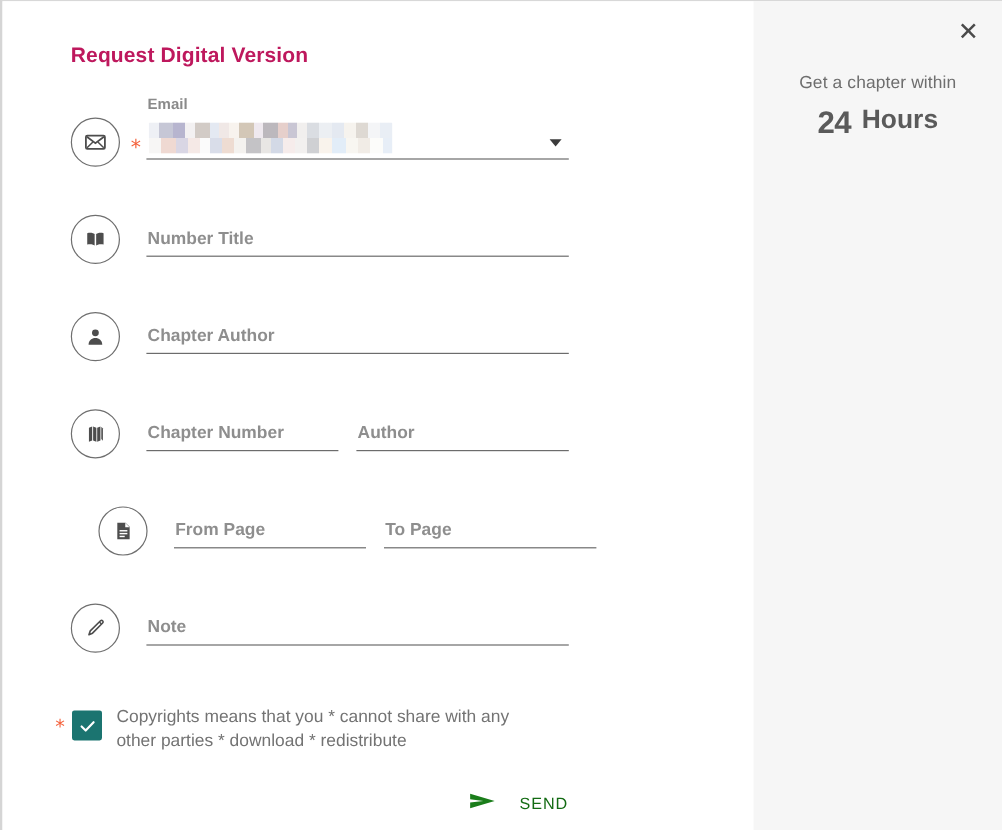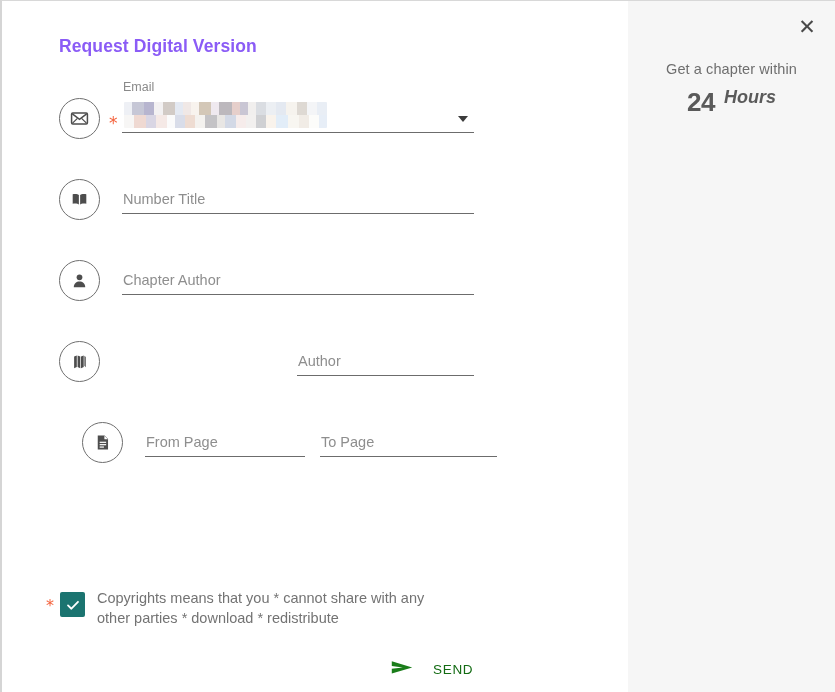--- a/index.html
+++ b/index.html
@@ -33,21 +33,21 @@
     background: #ffffff;
     flex: 0 0 626px;
   }
 
   .form-title {
     position: absolute;
     left: 57px;
     top: 35px;
     font-size: 17.5px;
     font-weight: bold;
-    color: #8b5cf6;
+    color: #be185d;
     letter-spacing: 0.1px;
     white-space: nowrap;
   }
 
   
   .field-row {
     position: absolute;
     left: 0;
     width: 626px;
     height: 60px;
@@ -83,20 +83,21 @@
     font-size: 17px;
     line-height: 1;
     font-family: "DejaVu Sans", sans-serif;
     user-select: none;
   }
 
   .input-wrap {
     position: absolute;
     border-bottom: 1.3px solid #6c6c6c;
     height: 35px;
+    font-weight: bold;
   }
   .input-wrap.full  { left: 120px; width: 352px; top: 5px; }
   .input-wrap.half-l { left: 120px; width: 160px; top: 5px; }
   .input-wrap.half-r { left: 295px; width: 177px; top: 5px; }
 
   .field-label {
     position: absolute;
     left: 1px;
     top: -18px;
     font-size: 12.5px;
@@ -254,24 +255,23 @@
     justify-content: center;
     gap: 9px;
   }
   .promo-num {
     font-size: 26px;
     font-weight: bold;
     color: #5a5a5a;
     letter-spacing: -0.5px;
   }
   .promo-unit {
-    font-size: 18px;
+    font-size: 22px;
     font-weight: bold;
     color: #5a5a5a;
-    font-style: italic;
   }
 </style>
 </head>
 <body>
 
 <div class="window">
 
   <div class="form-panel">
 
     <div class="form-title">Request Digital Version</div>
@@ -319,20 +319,23 @@
 
     <div class="field-row r4">
       <div class="icon-circle">
         <svg width="19" height="19" viewBox="0 0 24 24" aria-hidden="true">
           <path d="M5.2 5.6 L8.6 4.3 L8.6 19.1 L5.2 20.4 Z" fill="#4d4d4d"></path>
           <path d="M9.6 4.3 L13 5.6 L13 20.4 L9.6 19.1 Z" fill="#4d4d4d"></path>
           <path d="M13.9 5.6 L17.3 4.3 L17.3 19.1 L13.9 20.4 Z" fill="#4d4d4d"></path>
           <path d="M18.2 4.6 L19.9 6.4 L19.9 19.3 L18.2 17.5 Z" fill="#4d4d4d"></path>
         </svg>
       </div>
+      <div class="input-wrap half-l">
+        <div class="placeholder-text">Chapter Number</div>
+      </div>
       <div class="input-wrap half-r">
         <div class="placeholder-text">Author</div>
       </div>
     </div>
 
     <div class="field-row r5">
       <div class="icon-circle">
         <svg width="19" height="19" viewBox="0 0 24 24" aria-hidden="true">
           <path d="M6 3.2 L14.6 3.2 L19 7.6 L19 20.8 L6 20.8 Z" fill="#4d4d4d"></path>
           <path d="M14.4 3.4 L14.4 8 L18.9 8" fill="#ffffff"></path>
@@ -342,20 +345,31 @@
         </svg>
       </div>
       <div class="input-wrap half-l">
         <div class="placeholder-text">From Page</div>
       </div>
       <div class="input-wrap half-r">
         <div class="placeholder-text">To Page</div>
       </div>
     </div>
 
+    <div class="field-row r6">
+      <div class="icon-circle">
+        <svg width="19" height="19" viewBox="0 0 24 24" aria-hidden="true">
+          <path d="M5.2 18.8 L6.6 14.8 L17.4 4.2 C18.1 3.5 19 3.6 19.6 4.2 C20.3 4.9 20.3 5.8 19.6 6.5 L9 17.2 Z" fill="none" stroke="#4d4d4d" stroke-width="1.7" stroke-linejoin="round"></path>
+          <path d="M16.2 5.4 L18.4 7.6" fill="none" stroke="#4d4d4d" stroke-width="1.5"></path>
+        </svg>
+      </div>
+      <div class="input-wrap full">
+        <div class="placeholder-text">Note</div>
+      </div>
+    </div>
 
     <div class="consent-row">
       <span class="consent-star">*</span>
       <span class="checkbox">
         <svg width="16" height="16" viewBox="0 0 24 24" aria-hidden="true">
           <path d="M4.5 12.6 L9.6 17.6 L19.5 7.2" fill="none" stroke="#ffffff" stroke-width="2.7" stroke-linecap="round" stroke-linejoin="round"></path>
         </svg>
       </span>
       <span class="consent-text">Copyrights means that you * cannot share with any other parties * download * redistribute</span>
     </div>

